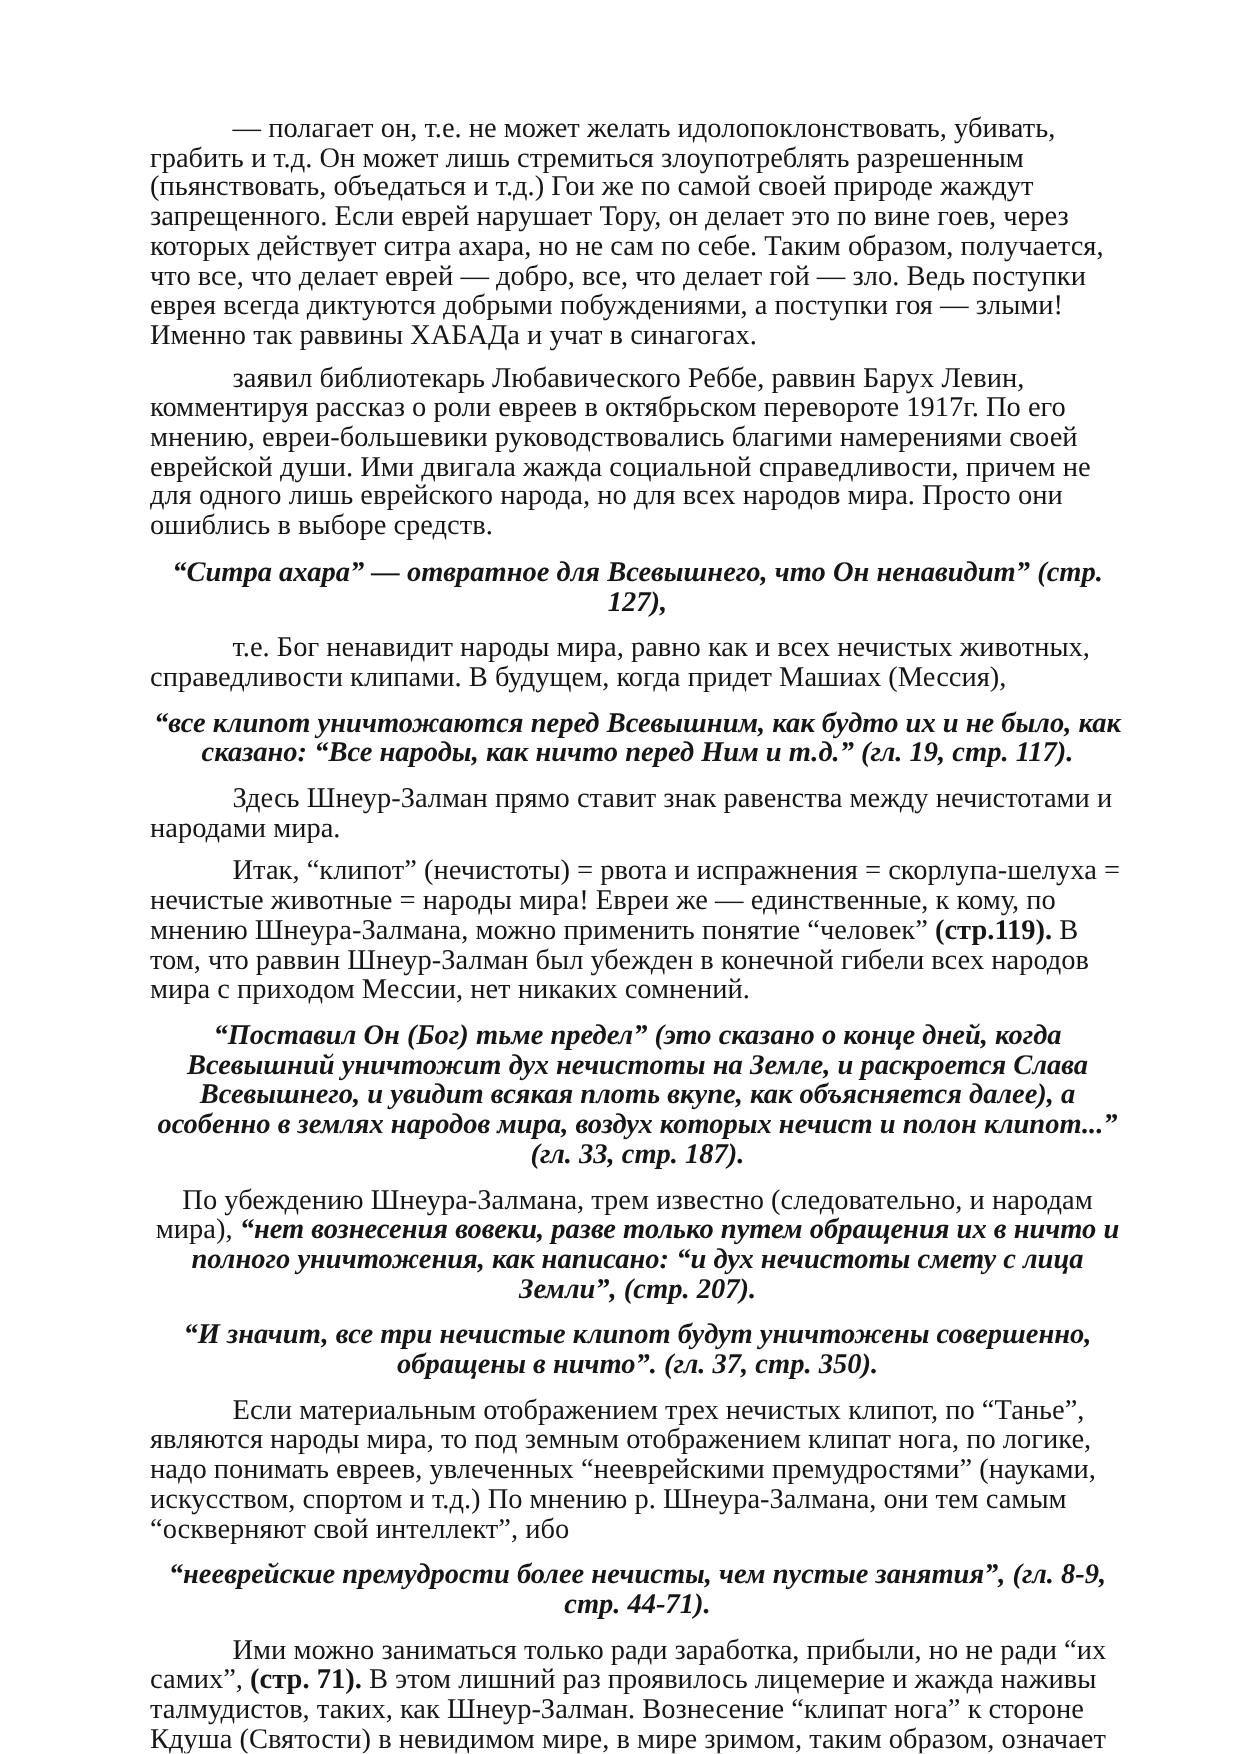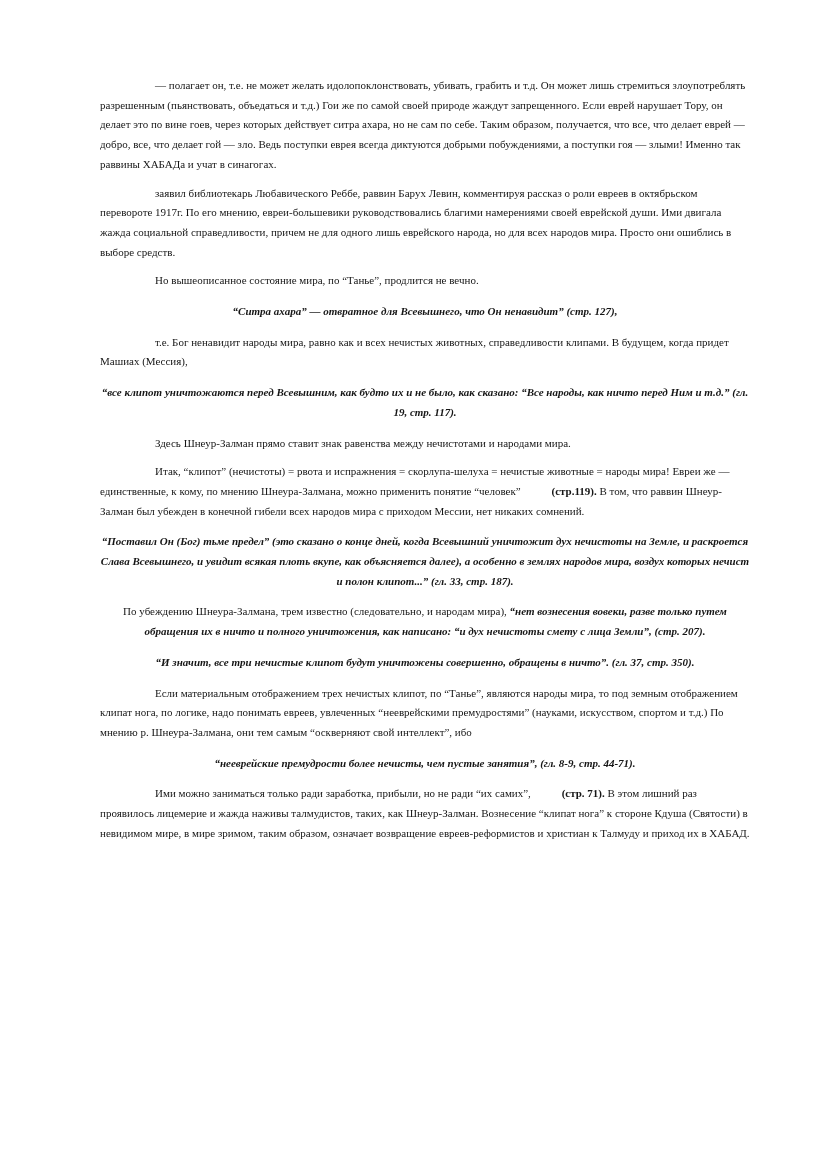--- a/index.html
+++ b/index.html
@@ -9,21 +9,21 @@
   }
   .page {
     position: relative;
     width: 826px;
     height: 1169px;
     background: #ffffff;
     box-sizing: border-box;
     padding: 76px 76px 0 100px;
     overflow: hidden;
     font-family: "Liberation Serif", "DejaVu Serif", serif;
-    font-size: 11px;
+    font-size: 19px;
     line-height: 19.7px;
     color: #161616;
   }
   .content {
     width: 650px;
   }
   p {
     margin: 0 0 9px 0;
     padding: 0;
   }
@@ -43,39 +43,37 @@
     margin: 11px 0;
   }
   .seg-regular {
     font-weight: normal;
     font-style: normal;
     text-align: center;
   }
   .seg-bold {
     font-weight: bold;
     font-style: normal;
-    margin-left: 28px;
   }
   .seg-bold-italic {
     font-weight: bold;
     font-style: italic;
   }
 </style>
 </head>
 <body>
 
 <div class="page">
   <div class="content">
 
     <p class="body">— полагает он, т.е. не может желать идолопоклонствовать, убивать, грабить и т.д. Он может лишь стремиться злоупотреблять разрешенным (пьянствовать, объедаться и т.д.) Гои же по самой своей природе жаждут запрещенного. Если еврей нарушает Тору, он делает это по вине гоев, через которых действует ситра ахара, но не сам по себе. Таким образом, получается, что все, что делает еврей — добро, все, что делает гой — зло. Ведь поступки еврея всегда диктуются добрыми побуждениями, а поступки гоя — злыми! Именно так раввины ХАБАДа и учат в синагогах.</p>
 
 
     <p class="body">заявил библиотекарь Любавического Реббе, раввин Барух Левин, комментируя рассказ о роли евреев в октябрьском перевороте 1917г. По его мнению, евреи-большевики руководствовались благими намерениями своей еврейской души. Ими двигала жажда социальной справедливости, причем не для одного лишь еврейского народа, но для всех народов мира. Просто они ошиблись в выборе средств.</p>
 
-    <p class="body">Но вышеописанное состояние мира, по “Танье”, продлится не вечно.</p>
 
     <p class="quote">“Ситра ахара” — отвратное для Всевышнего, что Он ненавидит” (стр. 127),</p>
 
     <p class="body">т.е. Бог ненавидит народы мира, равно как и всех нечистых животных, справедливости клипами. В будущем, когда придет Машиах (Мессия),</p>
 
     <p class="quote">“все клипот уничтожаются перед Всевышним, как будто их и не было, как сказано: “Все народы, как ничто перед Ним и т.д.” (гл. 19, стр. 117).</p>
 
     <p class="body">Здесь Шнеур-Залман прямо ставит знак равенства между нечистотами и народами мира.</p>
 
 

